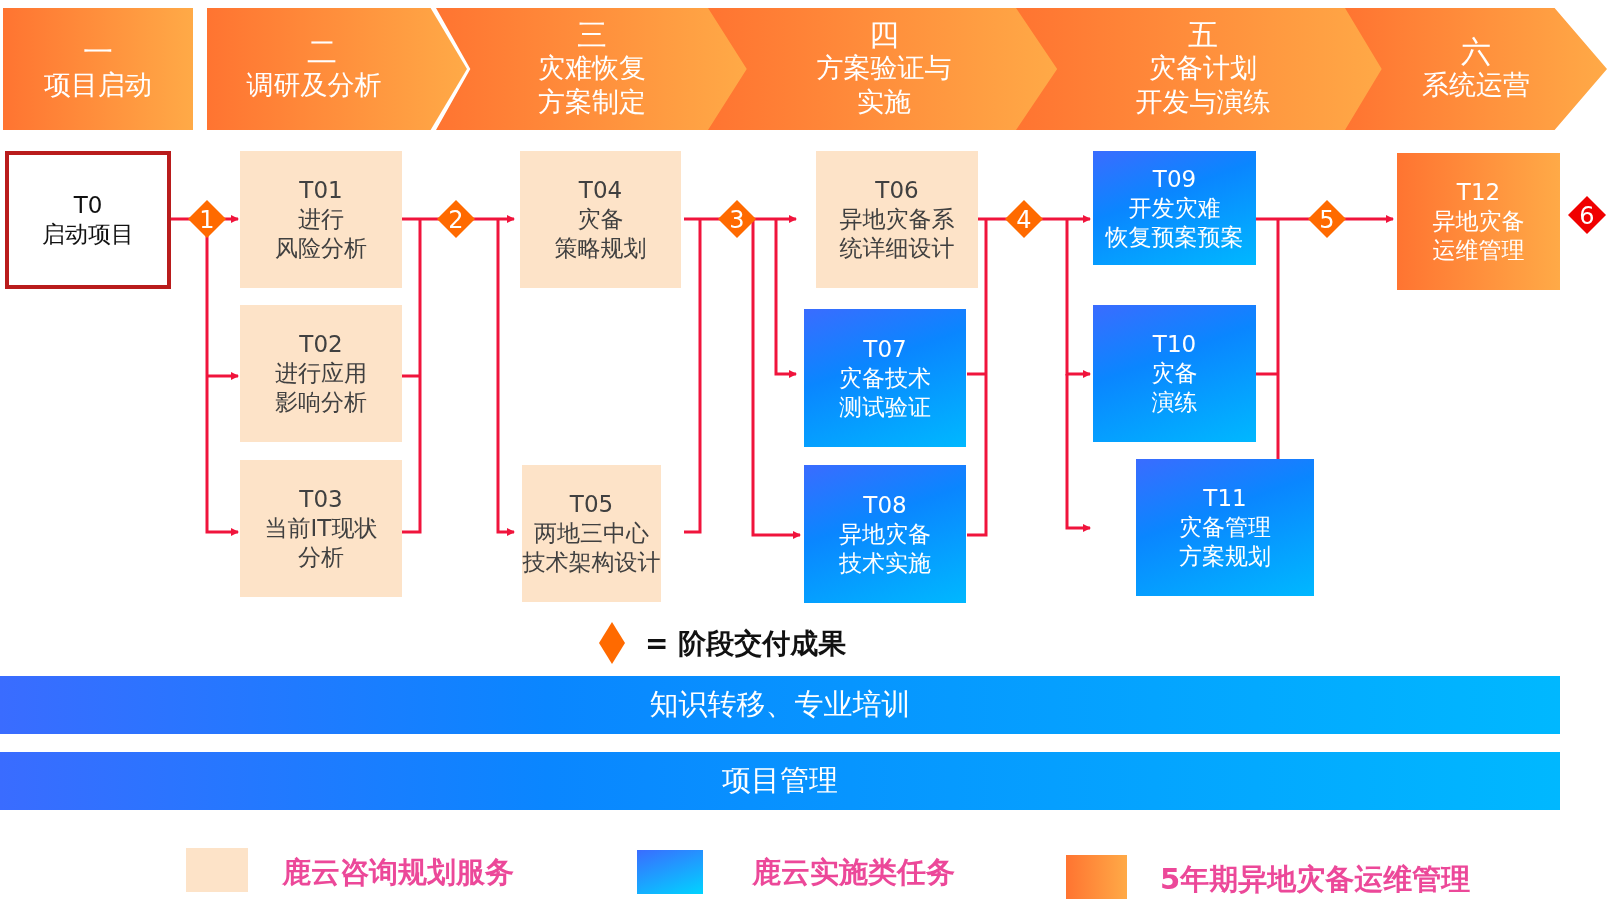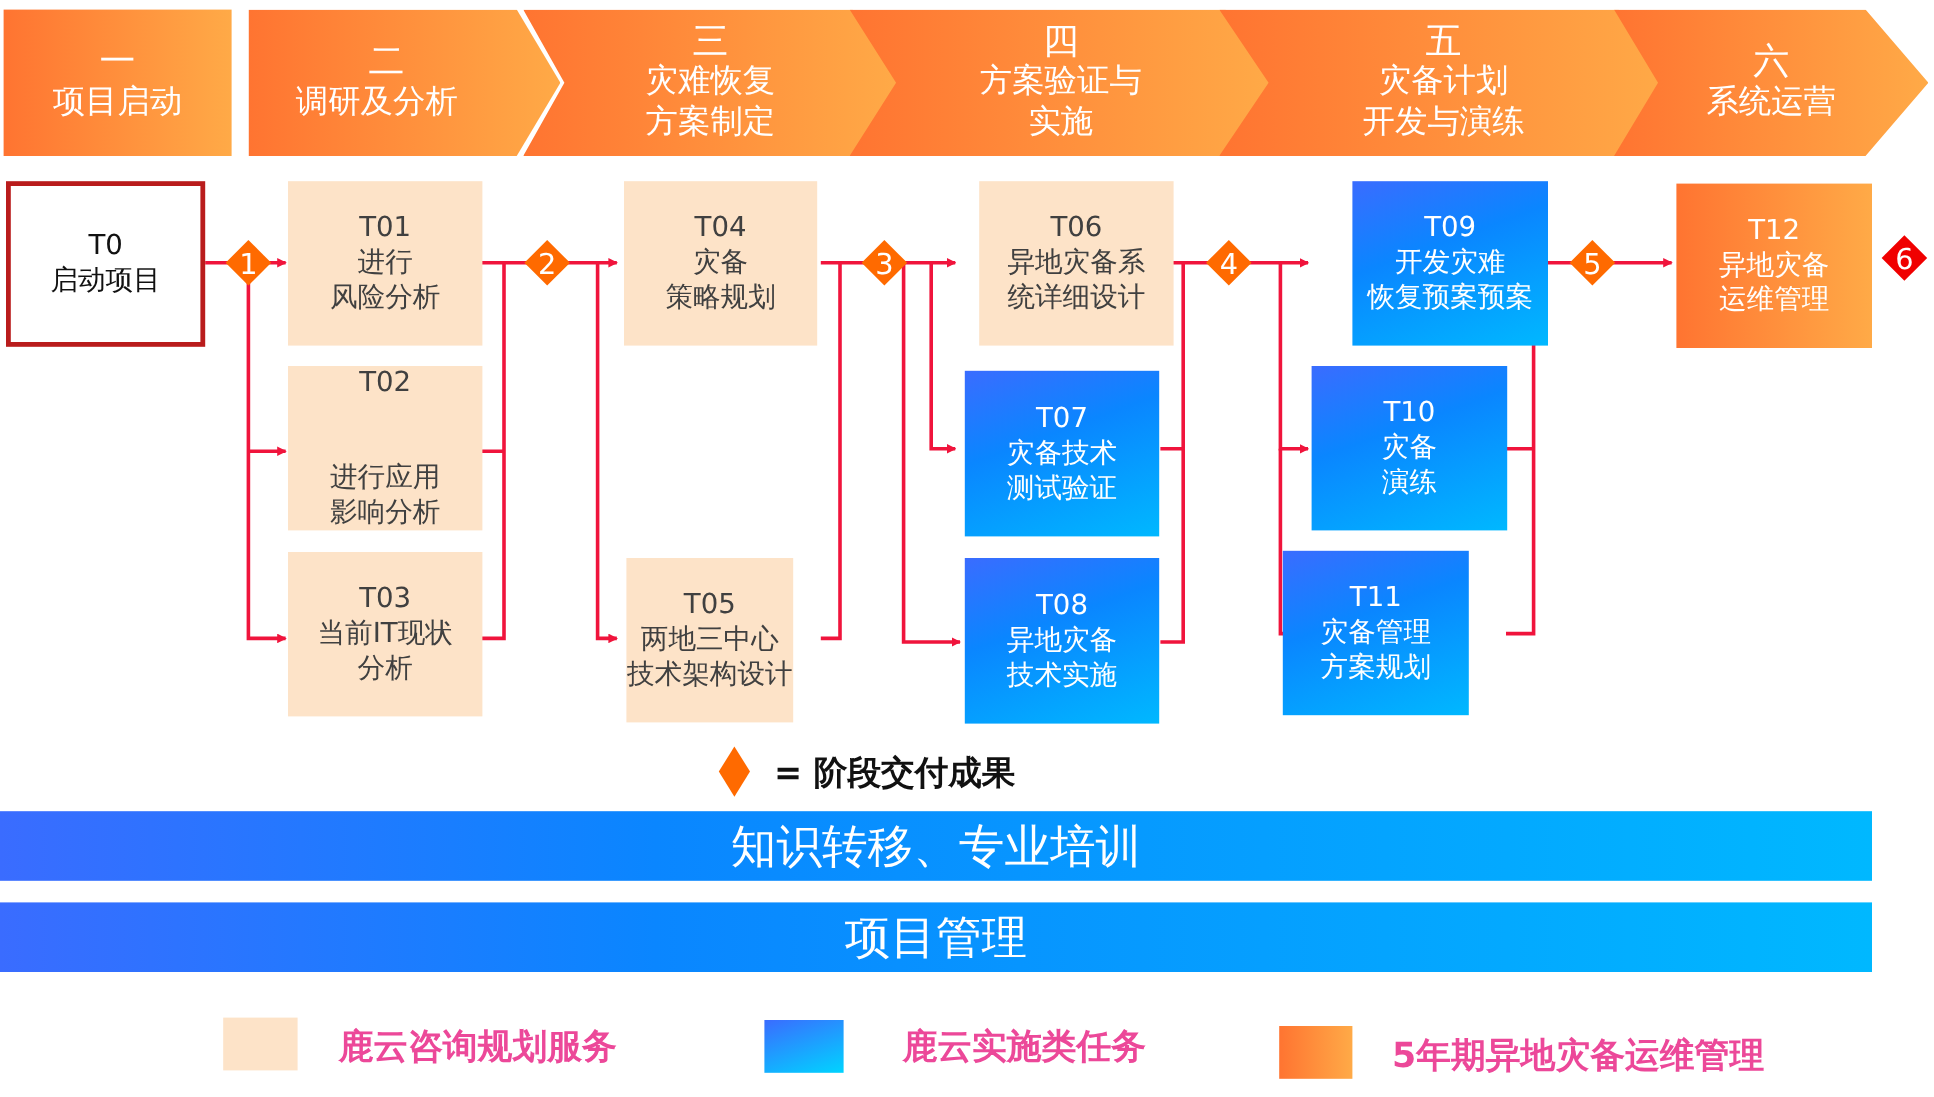--- a/index.html
+++ b/index.html
@@ -7,21 +7,21 @@
   .abs{position:absolute;}
   .phase{position:absolute;top:8px;height:122px;color:#fff;text-align:center;display:flex;flex-direction:column;justify-content:center;align-items:center;background:linear-gradient(90deg,#ff7431,#ffaa47);}
   .phase .num{font-size:30px;line-height:32px;}
   .phase .lbl{font-size:27px;line-height:34px;white-space:pre-line;}
   .task{position:absolute;display:flex;flex-direction:column;justify-content:center;align-items:center;text-align:center;font-size:23px;line-height:29px;white-space:pre-line;}
   .task.consult{background:#fde3c8;color:#404040;}
   .task.impl{background:linear-gradient(160deg,#3a6cff 0%,#0a86ff 40%,#00b8ff 100%);color:#fff;}
   .task.ops{background:linear-gradient(90deg,#ff7431,#ffaa47);color:#fff;}
   .task.start{background:#fff;border:4px solid #b91c1c;color:#111;box-sizing:border-box;}
   svg.flow{position:absolute;left:0;top:0;}
-  .band{position:absolute;left:0;width:1560px;height:58px;background:linear-gradient(90deg,#3a6cff 0%,#0a86ff 35%,#00b8ff 100%);color:#fff;font-size:38px;display:flex;align-items:center;justify-content:center;}
+  .band{position:absolute;left:0;width:1560px;height:58px;background:linear-gradient(90deg,#3a6cff 0%,#0a86ff 35%,#00b8ff 100%);color:#fff;font-size:29px;display:flex;align-items:center;justify-content:center;}
   .legend-text{position:absolute;font-size:29px;font-weight:bold;color:#ec4899;}
   .sw{position:absolute;}
 </style>
 </head>
 <body>
 
 <div class="phase" style="left:3px;width:190px;">
   <span class="num">一</span>
   <span class="lbl">项目启动</span>
 </div>
@@ -82,21 +82,21 @@
 
 <div class="task start" style="left:5px;top:151px;width:166px;height:138px;">
   <span>T0</span>
   <span>启动项目</span>
 </div>
 <div class="task consult" style="left:240px;top:151px;width:162px;height:137px;">
   <span>T01</span>
   <span>进行
 风险分析</span>
 </div>
-<div class="task consult" style="left:240px;top:305px;width:162px;height:137px;justify-content:space-between;">
+<div class="task consult" style="left:240px;top:305px;width:162px;height:137px;">
   <span>T02</span>
   <span>进行应用
 影响分析</span>
 </div>
 <div class="task consult" style="left:240px;top:460px;width:162px;height:137px;">
   <span>T03</span>
   <span>当前IT现状
 分析</span>
 </div>
 <div class="task consult" style="left:520px;top:151px;width:161px;height:137px;">
@@ -117,31 +117,31 @@
 <div class="task impl" style="left:804px;top:309px;width:162px;height:138px;">
   <span>T07</span>
   <span>灾备技术
 测试验证</span>
 </div>
 <div class="task impl" style="left:804px;top:465px;width:162px;height:138px;">
   <span>T08</span>
   <span>异地灾备
 技术实施</span>
 </div>
-<div class="task impl" style="left:1127px;top:151px;width:163px;height:137px;">
+<div class="task impl" style="left:1093px;top:151px;width:163px;height:114px;">
   <span>T09</span>
   <span>开发灾难
 恢复预案预案</span>
 </div>
 <div class="task impl" style="left:1093px;top:305px;width:163px;height:137px;text-align:right;">
   <span>T10</span>
   <span>灾备
 演练</span>
 </div>
-<div class="task impl" style="left:1069px;top:459px;width:155px;height:137px;">
+<div class="task impl" style="left:1136px;top:459px;width:178px;height:137px;">
   <span>T11</span>
   <span>灾备管理
 方案规划</span>
 </div>
 <div class="task ops" style="left:1397px;top:153px;width:163px;height:137px;">
   <span>T12</span>
   <span>异地灾备
 运维管理</span>
 </div>
 

